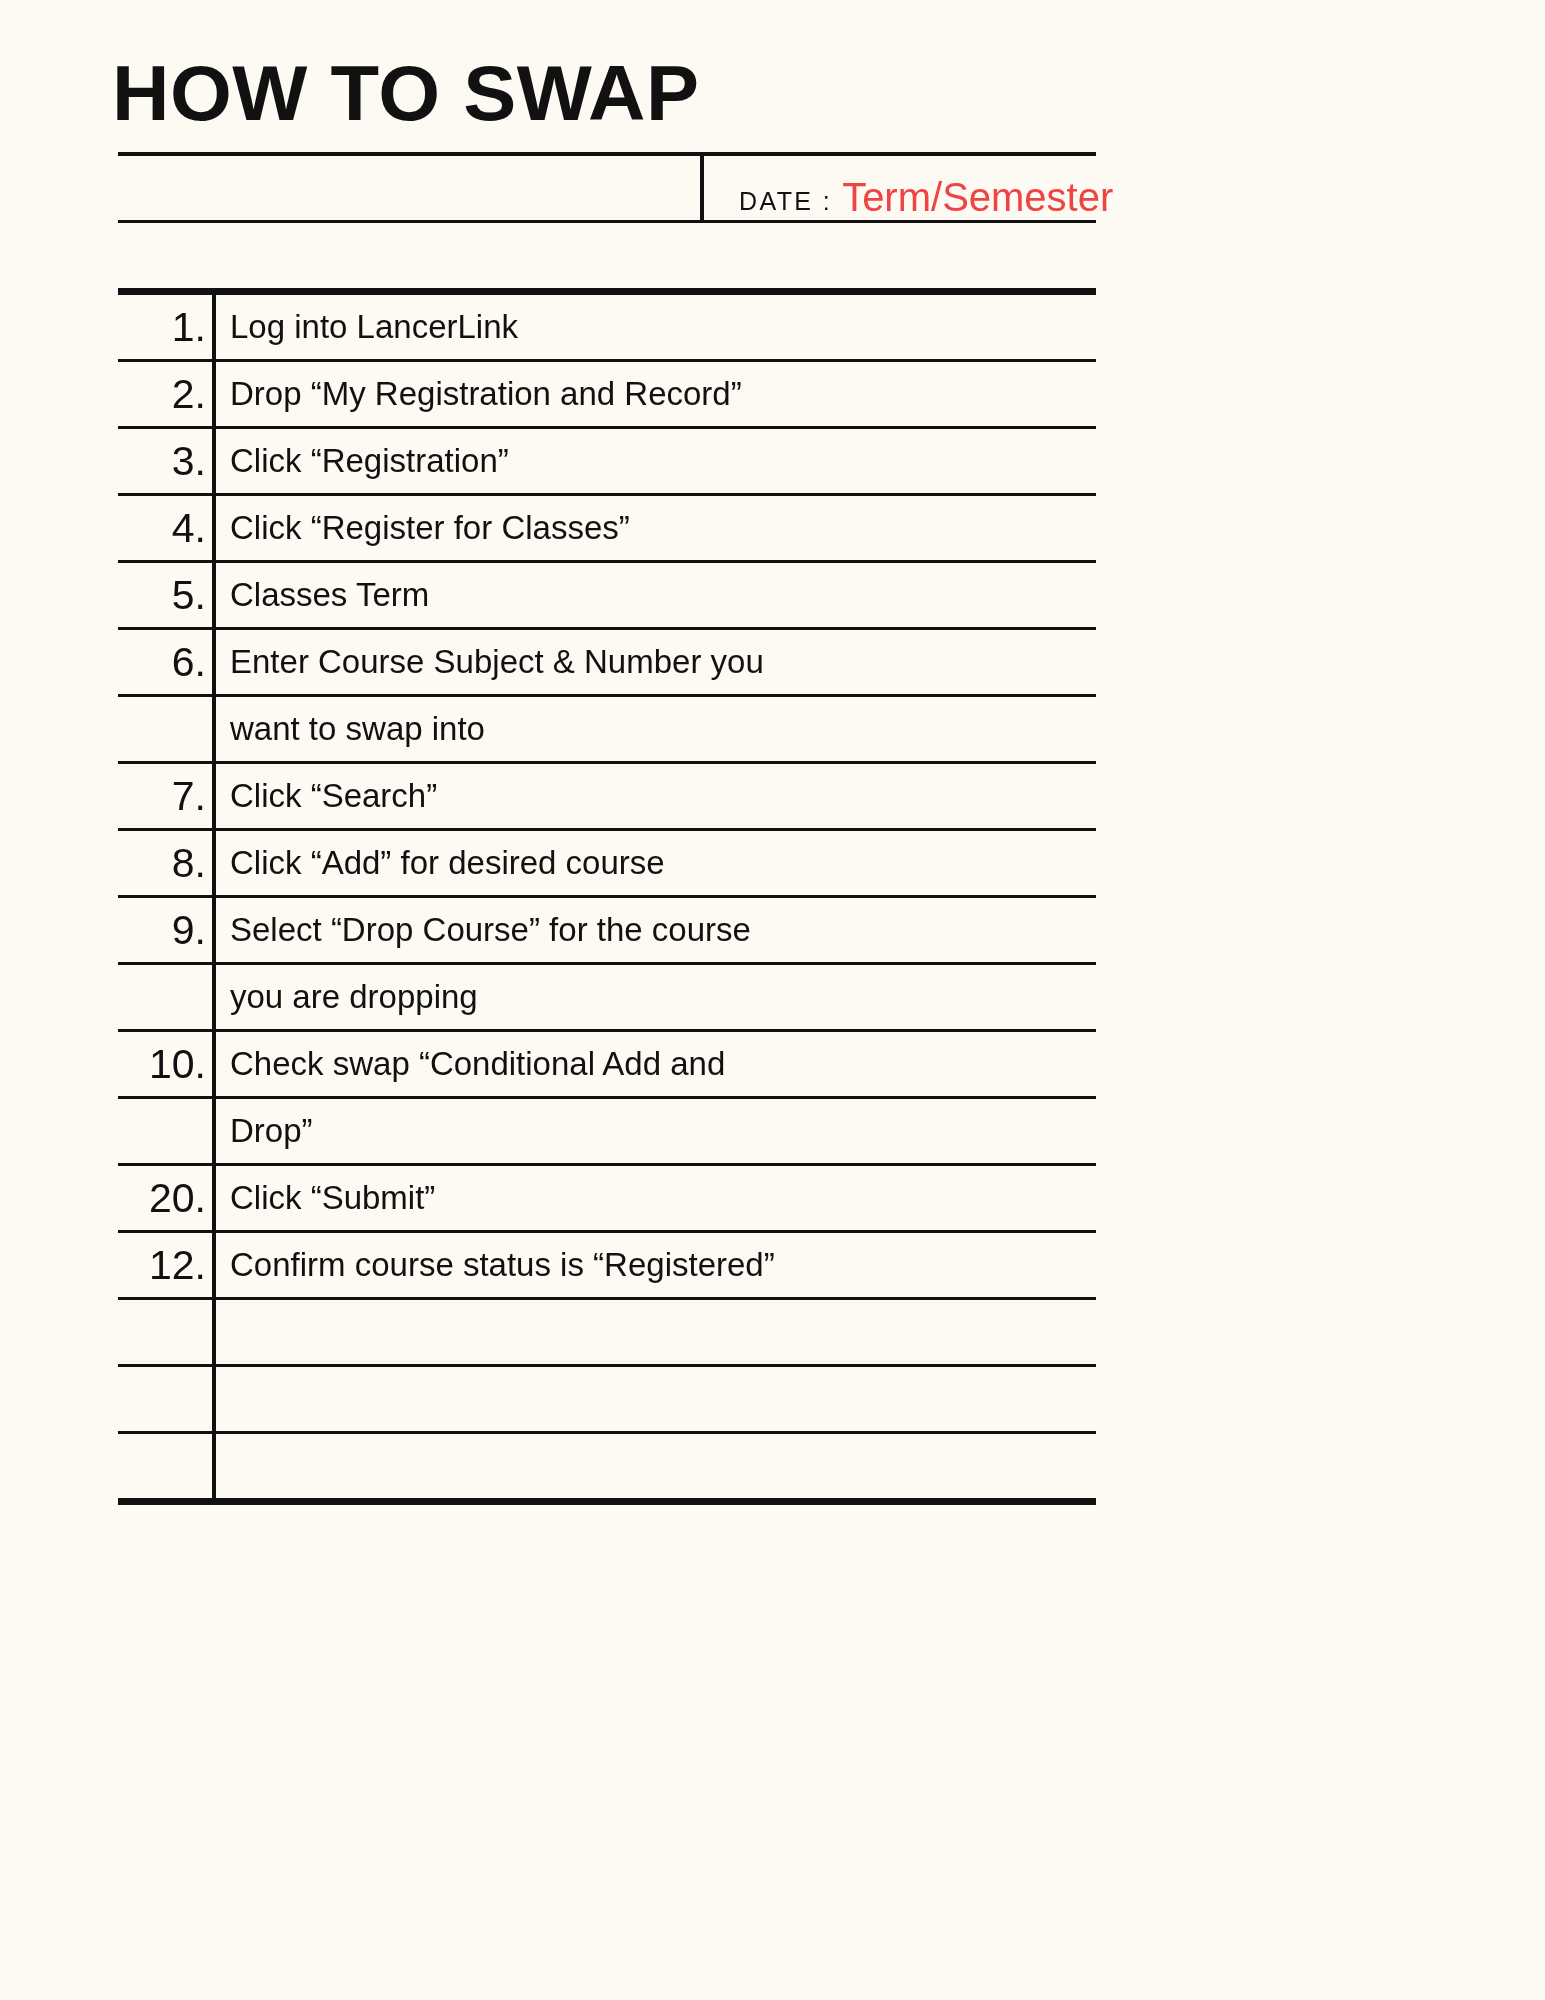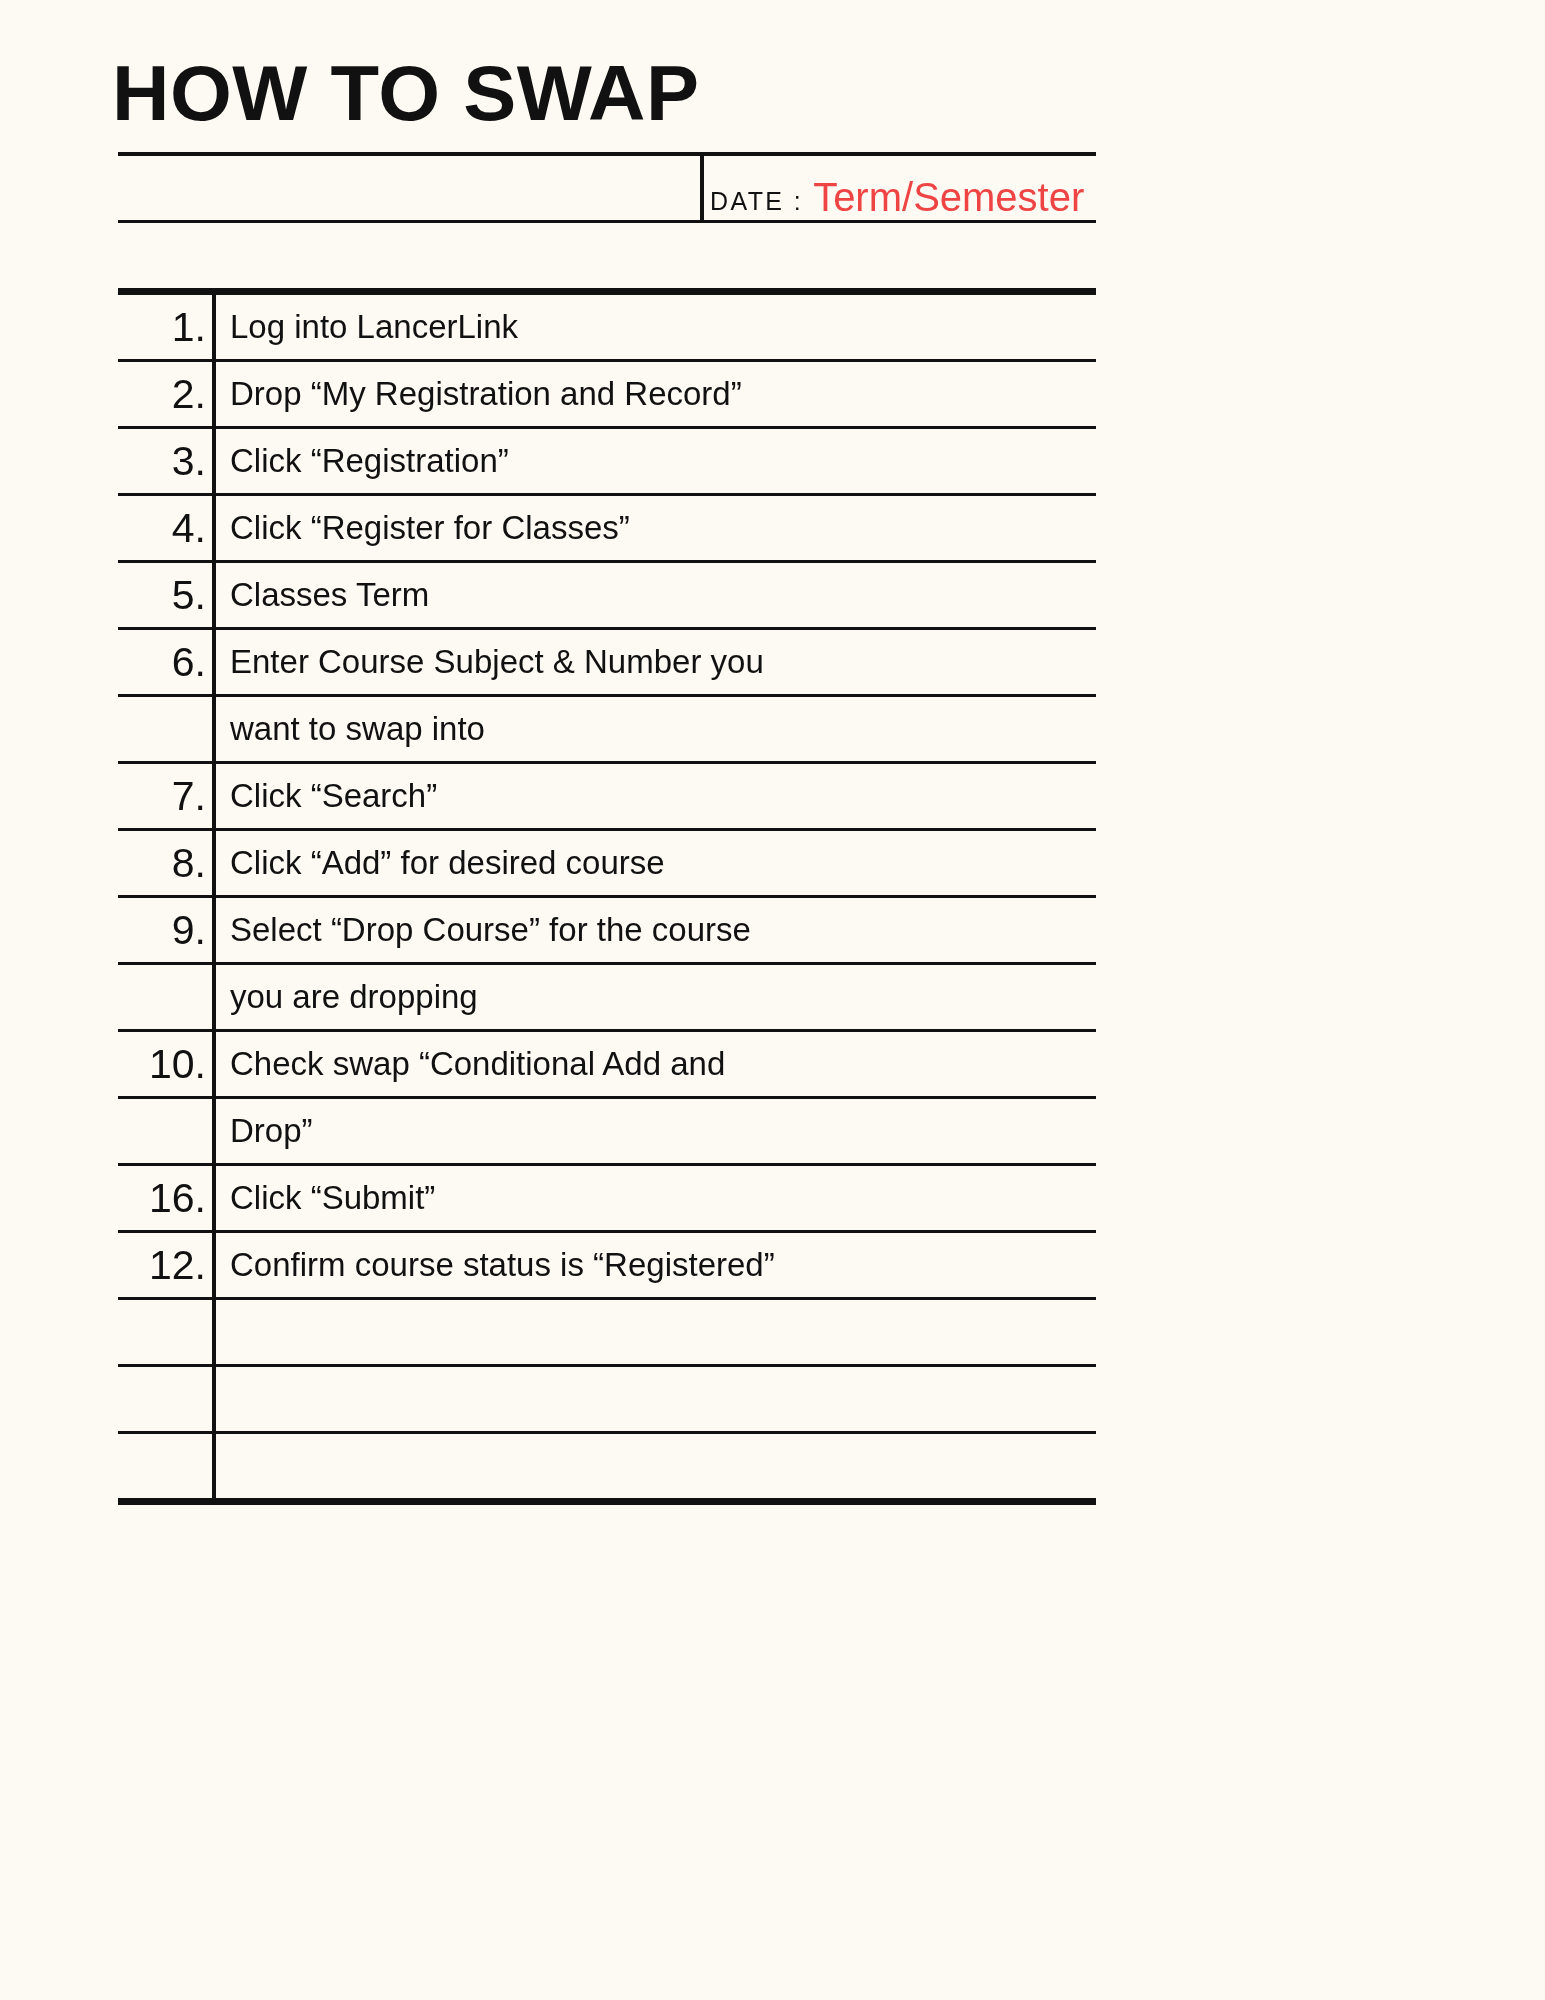--- a/index.html
+++ b/index.html
@@ -74,21 +74,21 @@
     background: #111111;
   }
   .header-right-cell {
     position: absolute;
     left: 586px;
     top: 0;
     width: 392px;
     height: 64px;
     display: flex;
     align-items: flex-end;
-    padding-left: 6px;
+    padding-left: 35px;
     box-sizing: border-box;
   }
   .date-label {
     font-family: "Liberation Sans", sans-serif;
     font-size: 25px;
     letter-spacing: 2.4px;
     color: #111111;
     line-height: 30px;
     padding-bottom: 4px;
     white-space: nowrap;
@@ -251,21 +251,21 @@
         </div>
         <div class="row">
           <div class="num-cell">10.</div>
           <div class="text-cell">Check swap “Conditional Add and</div>
         </div>
         <div class="row">
           <div class="num-cell"></div>
           <div class="text-cell">Drop”</div>
         </div>
         <div class="row">
-          <div class="num-cell">16.</div>
+          <div class="num-cell">20.</div>
           <div class="text-cell">Click “Submit”</div>
         </div>
         <div class="row">
           <div class="num-cell">12.</div>
           <div class="text-cell">Confirm course status is “Registered”</div>
         </div>
         <div class="row">
           <div class="num-cell"></div>
           <div class="text-cell"></div>
         </div>

